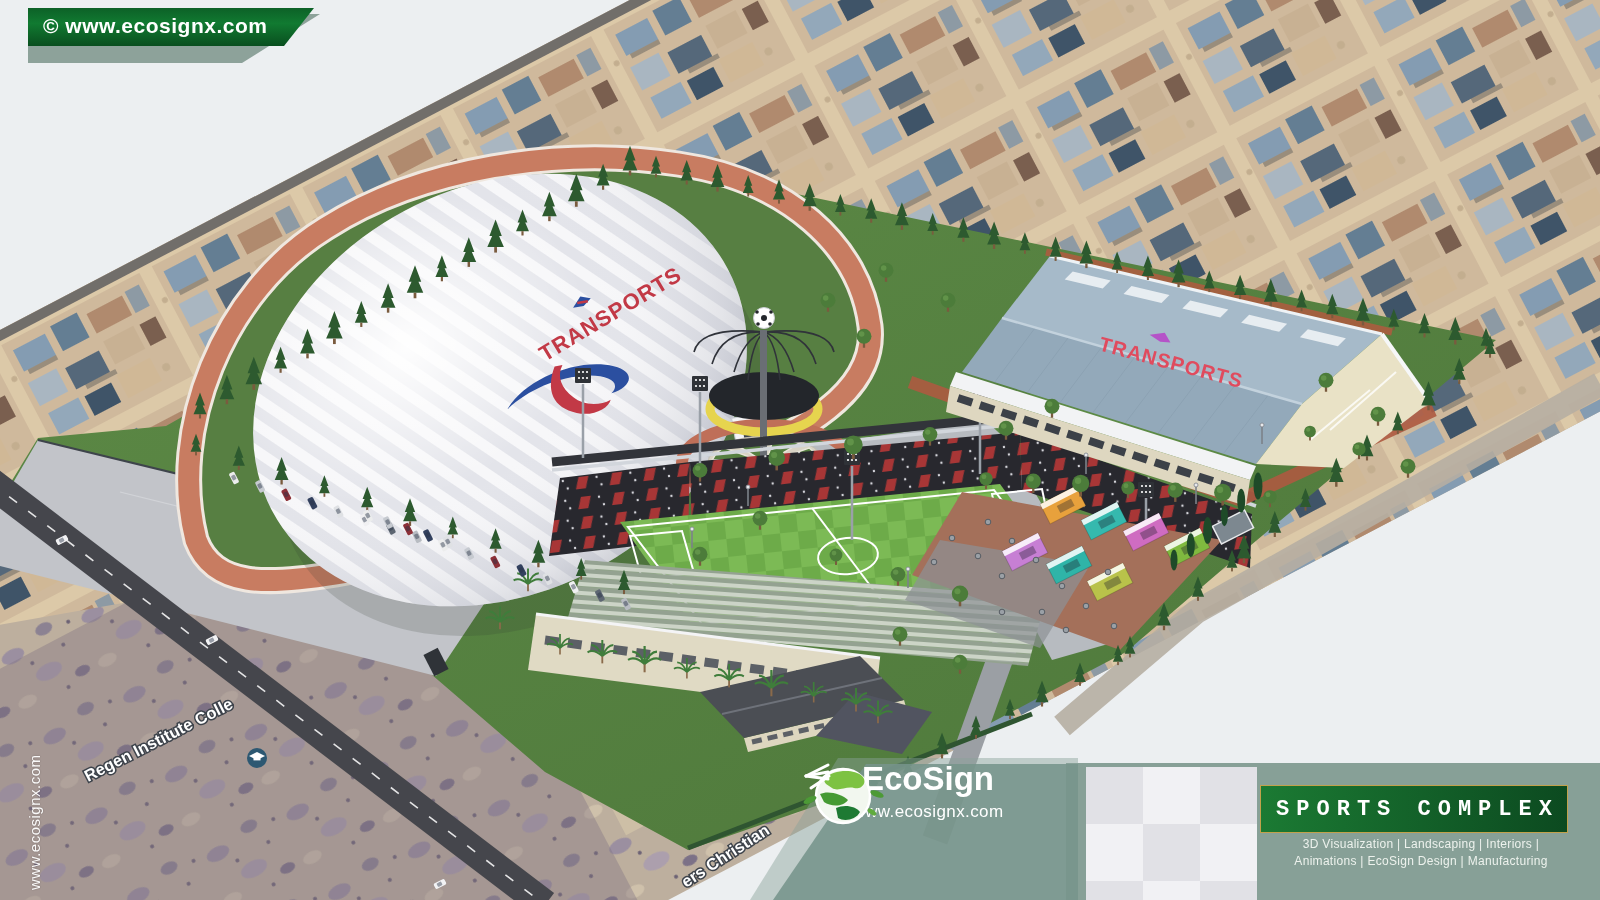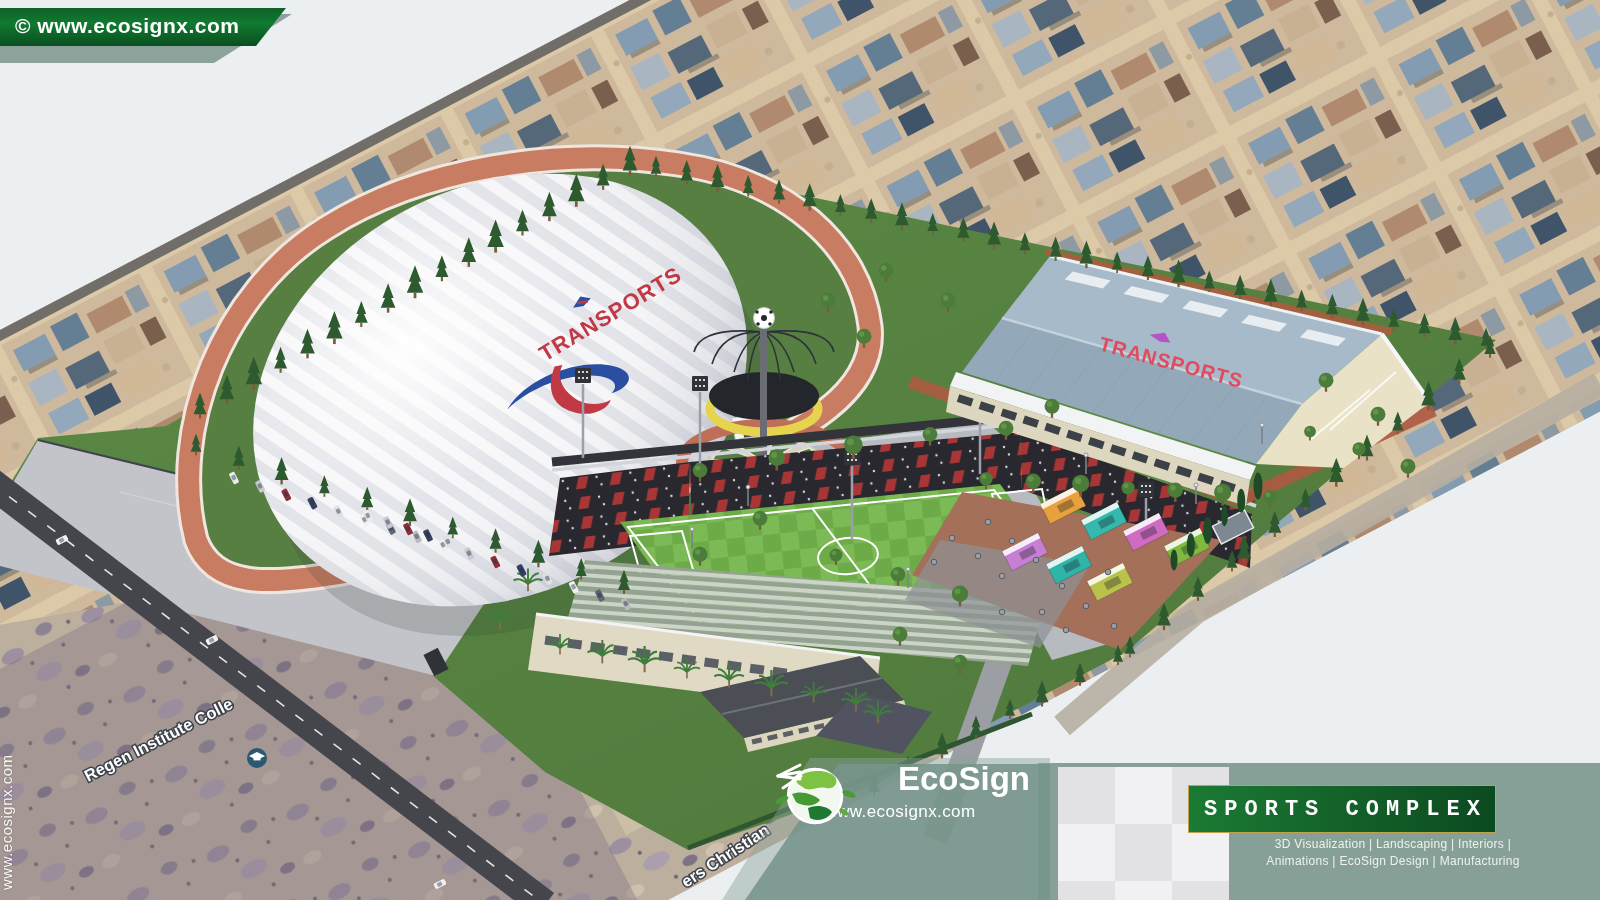--- a/index.html
+++ b/index.html
@@ -1,46 +1,46 @@
 <!DOCTYPE html>
 <html><head>
 <meta charset="utf-8">
 <style>
   html,body{margin:0;padding:0;background:#cfd1d6;}
   #stage{position:relative;width:1600px;height:900px;overflow:hidden;background:#ecedf0;
          font-family:"Liberation Sans",sans-serif;}
   #stage svg{position:absolute;left:0;top:0;}
-  .ov{position:absolute;}
+  .ov{position:absolute;margin-left:28px;}
   
   #banner-shadow{left:0;top:0;width:320px;height:70px;background:#8da29a;
     clip-path:polygon(0 14px,292px 14px,214px 63px,0 63px);}
   #banner{left:0;top:0;width:300px;height:52px;background:linear-gradient(180deg,#0a5422 0%,#117a31 45%,#07431a 100%);
     clip-path:polygon(0 8px,286px 8px,256px 46px,0 46px);}
   #banner span{position:absolute;left:15px;top:14px;color:#fff;font-size:21px;font-weight:bold;letter-spacing:.5px;}
   
   #side-watermark{left:-2px;top:628px;height:262px;width:24px;color:#fff;opacity:.95;font-size:15px;
     writing-mode:vertical-rl;transform:rotate(180deg);text-align:left;letter-spacing:.5px;
     text-shadow:0 0 2px rgba(0,0,0,.3);} 
   
   #footer-band{left:1038px;top:763px;width:562px;height:137px;background:#87a097;}
   #footer-checker{left:1058px;top:767px;width:171px;height:133px;
     background:repeating-conic-gradient(#f1f1f4 0% 25%, #e1e1e6 25% 50%);background-size:114px 114px;}
-  #title-box{left:1188px;top:785px;width:306px;height:46px;background:linear-gradient(90deg,#1b7a33,#0c4a20);
+  #title-box{left:1232px;top:785px;width:306px;height:46px;background:linear-gradient(90deg,#1b7a33,#0c4a20);
     border:1px solid #c2a14b;display:flex;align-items:center;justify-content:center;}
   #title-box span{color:#fff;font-family:"Liberation Mono","DejaVu Sans Mono",monospace;font-weight:bold;
     font-size:22px;letter-spacing:7px;padding-left:7px;white-space:nowrap;}
   #services{left:1228px;top:836px;width:330px;text-align:center;color:#edf2ed;font-size:12px;
     letter-spacing:.3px;line-height:1.38;}
   
   #logo-panel-under{left:700px;top:725px;width:350px;height:175px;background:rgba(138,162,152,.45);
     clip-path:polygon(110px 33px,350px 33px,350px 175px,22px 175px);}
   #logo-panel{left:700px;top:725px;width:350px;height:175px;background:rgba(118,148,139,.88);
     clip-path:polygon(138px 39px,350px 39px,350px 175px,45px 175px);}
   #logo-content{left:770px;top:760px;width:260px;text-align:center;color:#fff;}
-  #wordmark{display:flex;align-items:flex-end;justify-content:flex-end;gap:2px;margin-top:2px;}
+  #wordmark{display:flex;align-items:flex-end;justify-content:center;gap:2px;margin-top:2px;}
   #wordmark span{font-size:33px;font-weight:bold;line-height:1;}
   #logo-url{font-size:17px;margin-top:7px;letter-spacing:.4px;}
 </style>
 </head>
 <body>
 
 <div id="stage">
 
 <svg id="scene" width="1600" height="900" viewBox="0 0 1600 900">
   <defs>

